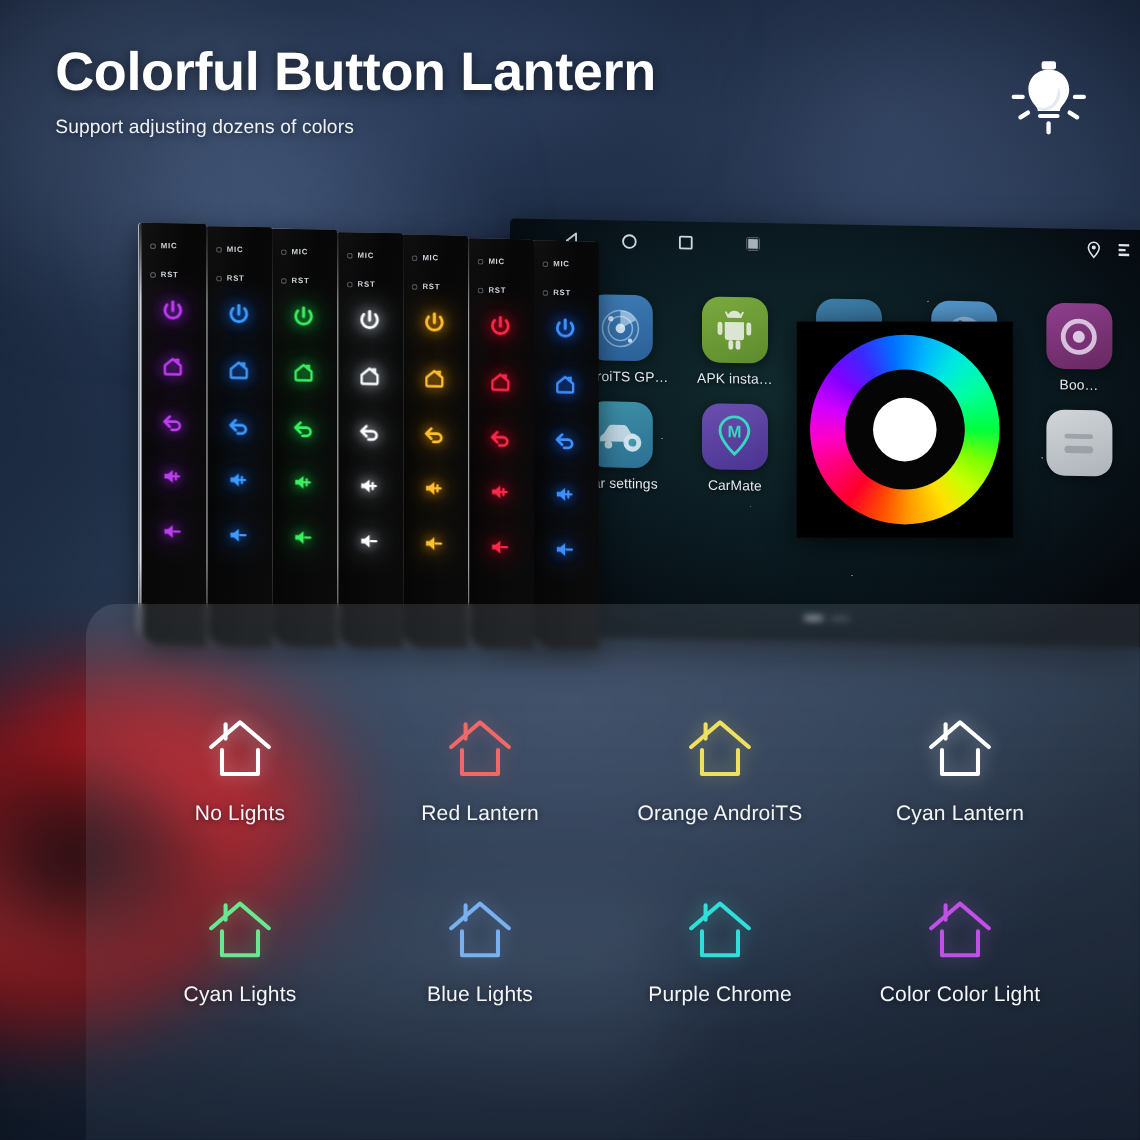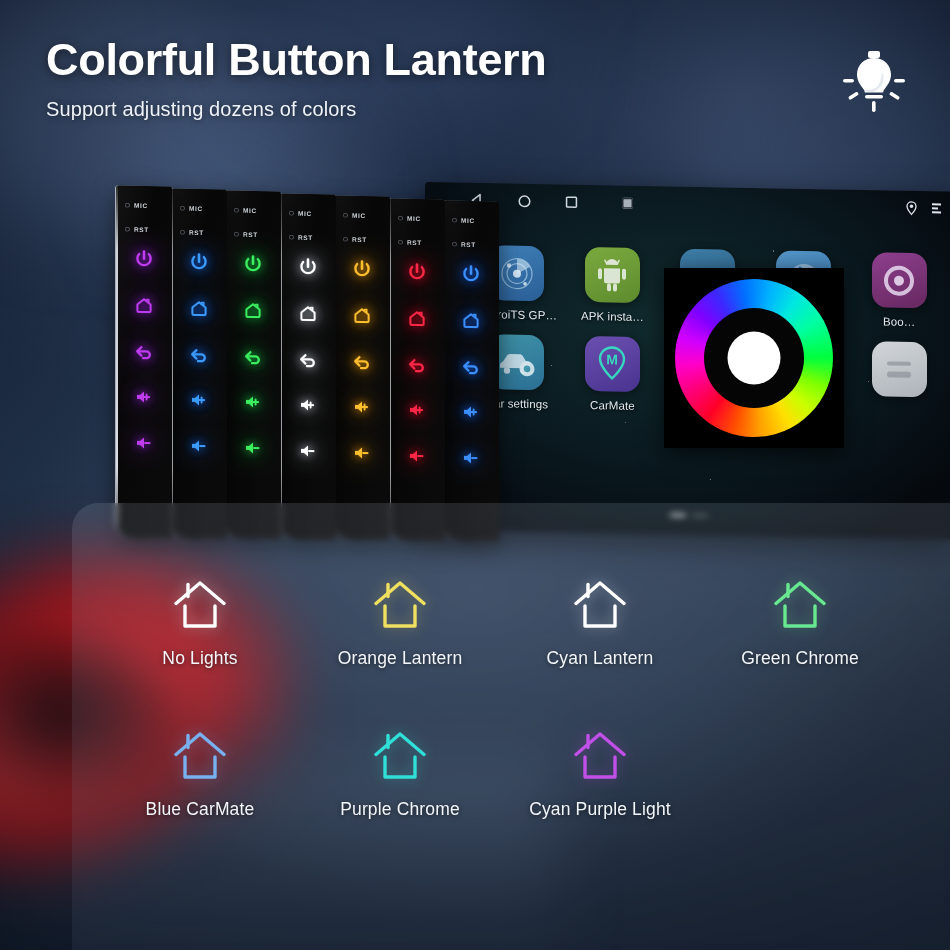--- a/index.html
+++ b/index.html
@@ -53,21 +53,21 @@
     background:radial-gradient(ellipse 85% 80% at 50% 45%, rgba(0,0,0,0) 45%, rgba(5,10,20,.55) 100%);
   }
 
   
   .header{ position:absolute; left:46px; top:34px; z-index:40; }
   .headline{
     font-size:45px; font-weight:bold; color:#ffffff; letter-spacing:-.3px;
     text-shadow:0 2px 10px rgba(0,0,0,.5);
   }
   .subhead{
-    margin-top:12px; font-size:20px; color:#eef2f8; letter-spacing:.1px;
+    margin-top:12px; font-size:16px; color:#eef2f8; letter-spacing:.1px;
     text-shadow:0 1px 6px rgba(0,0,0,.5);
   }
   .bulb-icon{ position:absolute; right:43px; top:46px; z-index:40; width:66px; height:70px; }
 
   
   .stereo-wrap{ position:absolute; left:0; top:0; width:950px; height:560px; z-index:20; }
 
   .screen{
     position:absolute; left:425px; top:182px; width:528px; height:348px;
     background:
@@ -182,21 +182,21 @@
   .btn svg{ width:20px; height:20px; display:block; }
 
   
   .glass{
     position:absolute; left:72px; top:503px; width:878px; height:447px; z-index:25;
     background:linear-gradient(180deg, rgba(178,194,214,.16) 0%, rgba(150,170,196,.12) 45%, rgba(120,140,170,.10) 100%);
     border-radius:26px 0 0 0;
     backdrop-filter:blur(3px);
   }
   .lightgrid{
-    position:absolute; left:100px; top:578px; width:800px; z-index:30;
+    position:absolute; left:100px; top:597px; width:800px; z-index:30;
     display:grid; grid-template-columns:repeat(4,1fr); row-gap:60px;
   }
   .lg-cell{ display:flex; flex-direction:column; align-items:center; }
   .lg-ic{ width:58px; height:54px; }
   .lg-lb{
     margin-top:16px; font-size:17.5px; color:#f2f5f9; white-space:nowrap;
     text-shadow:0 1px 5px rgba(0,0,0,.6); letter-spacing:.15px;
   }
 </style>
 </head>
@@ -673,60 +673,68 @@
 <div class="lightgrid" id="lightgrid">
     <div class="lg-cell">
       <svg class="lg-ic" viewBox="0 0 58 54" style="filter:drop-shadow(0 0 7px #ffffff66)">
         <path d="M5 25.5L29 5l24 20.5" fill="none" stroke="#ffffff" stroke-width="3.4" stroke-linecap="round" stroke-linejoin="round"></path>
         <path d="M14 28v20h30V28" fill="none" stroke="#ffffff" stroke-width="3.4" stroke-linecap="round" stroke-linejoin="round"></path>
         <path d="M17 18.5V6.5" fill="none" stroke="#ffffff" stroke-width="3.4" stroke-linecap="round"></path>
       </svg>
       <div class="lg-lb">No Lights</div>
     </div>
     <div class="lg-cell">
+      <svg class="lg-ic" viewBox="0 0 58 54" style="filter:drop-shadow(0 0 7px #f0686866)">
+        <path d="M5 25.5L29 5l24 20.5" fill="none" stroke="#f06868" stroke-width="3.4" stroke-linecap="round" stroke-linejoin="round"></path>
+        <path d="M14 28v20h30V28" fill="none" stroke="#f06868" stroke-width="3.4" stroke-linecap="round" stroke-linejoin="round"></path>
+        <path d="M17 18.5V6.5" fill="none" stroke="#f06868" stroke-width="3.4" stroke-linecap="round"></path>
+      </svg>
+      <div class="lg-lb">Red Lantern</div>
+    </div>
+    <div class="lg-cell">
       <svg class="lg-ic" viewBox="0 0 58 54" style="filter:drop-shadow(0 0 7px #f0e06066)">
         <path d="M5 25.5L29 5l24 20.5" fill="none" stroke="#f0e060" stroke-width="3.4" stroke-linecap="round" stroke-linejoin="round"></path>
         <path d="M14 28v20h30V28" fill="none" stroke="#f0e060" stroke-width="3.4" stroke-linecap="round" stroke-linejoin="round"></path>
         <path d="M17 18.5V6.5" fill="none" stroke="#f0e060" stroke-width="3.4" stroke-linecap="round"></path>
       </svg>
-      <div class="lg-lb">Orange Lantern</div>
+      <div class="lg-lb">Orange AndroiTS</div>
     </div>
     <div class="lg-cell">
       <svg class="lg-ic" viewBox="0 0 58 54" style="filter:drop-shadow(0 0 7px #ffffff66)">
         <path d="M5 25.5L29 5l24 20.5" fill="none" stroke="#ffffff" stroke-width="3.4" stroke-linecap="round" stroke-linejoin="round"></path>
         <path d="M14 28v20h30V28" fill="none" stroke="#ffffff" stroke-width="3.4" stroke-linecap="round" stroke-linejoin="round"></path>
         <path d="M17 18.5V6.5" fill="none" stroke="#ffffff" stroke-width="3.4" stroke-linecap="round"></path>
       </svg>
       <div class="lg-lb">Cyan Lantern</div>
     </div>
     <div class="lg-cell">
       <svg class="lg-ic" viewBox="0 0 58 54" style="filter:drop-shadow(0 0 7px #68e89066)">
         <path d="M5 25.5L29 5l24 20.5" fill="none" stroke="#68e890" stroke-width="3.4" stroke-linecap="round" stroke-linejoin="round"></path>
         <path d="M14 28v20h30V28" fill="none" stroke="#68e890" stroke-width="3.4" stroke-linecap="round" stroke-linejoin="round"></path>
         <path d="M17 18.5V6.5" fill="none" stroke="#68e890" stroke-width="3.4" stroke-linecap="round"></path>
       </svg>
-      <div class="lg-lb">Green Chrome</div>
+      <div class="lg-lb">Cyan Lights</div>
     </div>
     <div class="lg-cell">
       <svg class="lg-ic" viewBox="0 0 58 54" style="filter:drop-shadow(0 0 7px #78b0f066)">
         <path d="M5 25.5L29 5l24 20.5" fill="none" stroke="#78b0f0" stroke-width="3.4" stroke-linecap="round" stroke-linejoin="round"></path>
         <path d="M14 28v20h30V28" fill="none" stroke="#78b0f0" stroke-width="3.4" stroke-linecap="round" stroke-linejoin="round"></path>
         <path d="M17 18.5V6.5" fill="none" stroke="#78b0f0" stroke-width="3.4" stroke-linecap="round"></path>
       </svg>
-      <div class="lg-lb">Blue CarMate</div>
+      <div class="lg-lb">Blue Lights</div>
     </div>
     <div class="lg-cell">
       <svg class="lg-ic" viewBox="0 0 58 54" style="filter:drop-shadow(0 0 7px #30e0d866)">
         <path d="M5 25.5L29 5l24 20.5" fill="none" stroke="#30e0d8" stroke-width="3.4" stroke-linecap="round" stroke-linejoin="round"></path>
         <path d="M14 28v20h30V28" fill="none" stroke="#30e0d8" stroke-width="3.4" stroke-linecap="round" stroke-linejoin="round"></path>
         <path d="M17 18.5V6.5" fill="none" stroke="#30e0d8" stroke-width="3.4" stroke-linecap="round"></path>
       </svg>
       <div class="lg-lb">Purple Chrome</div>
     </div>
     <div class="lg-cell">
       <svg class="lg-ic" viewBox="0 0 58 54" style="filter:drop-shadow(0 0 7px #c050e866)">
         <path d="M5 25.5L29 5l24 20.5" fill="none" stroke="#c050e8" stroke-width="3.4" stroke-linecap="round" stroke-linejoin="round"></path>
         <path d="M14 28v20h30V28" fill="none" stroke="#c050e8" stroke-width="3.4" stroke-linecap="round" stroke-linejoin="round"></path>
         <path d="M17 18.5V6.5" fill="none" stroke="#c050e8" stroke-width="3.4" stroke-linecap="round"></path>
       </svg>
-      <div class="lg-lb">Cyan Purple Light</div>
+      <div class="lg-lb">Color Color Light</div>
     </div>
   </div>
 
 </body></html>

